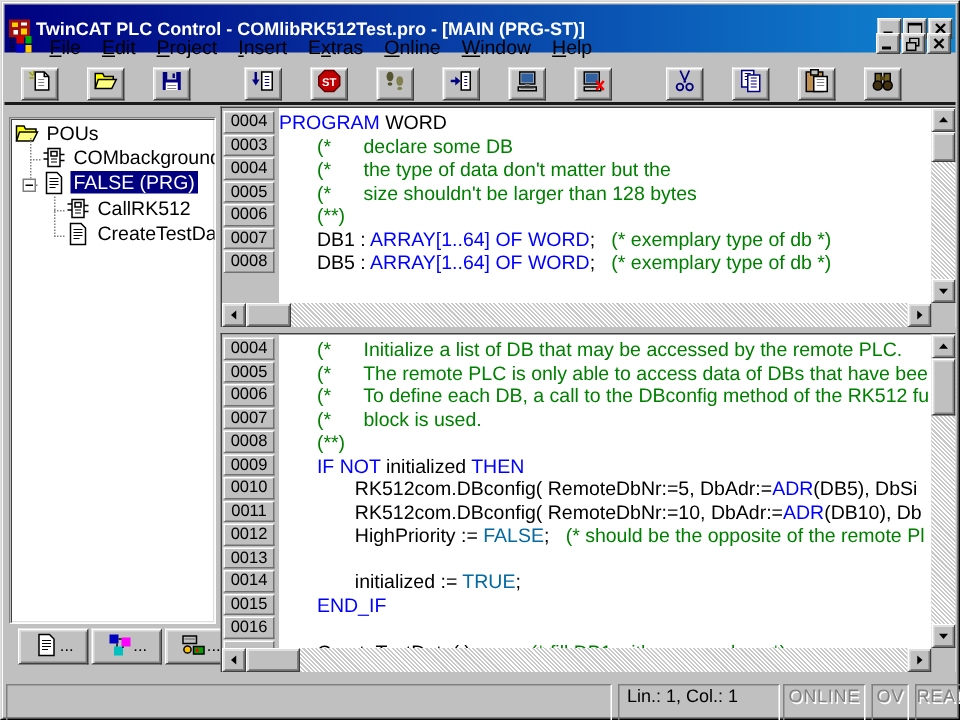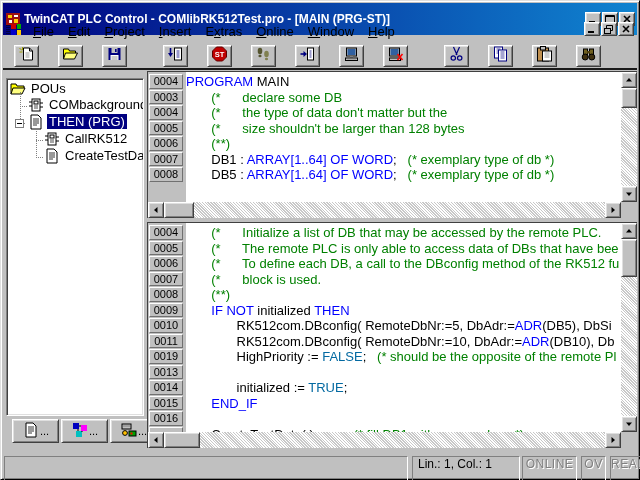--- a/index.html
+++ b/index.html
@@ -285,21 +285,21 @@
           <rect x="6" y="4" width="4" height="3" fill="#fff" stroke="#000"></rect>
           <path d="M6 9h4M6 11h4" stroke="#000" stroke-width="0.7"></path>
         </svg></span>
       <span class="tlabel">COMbackground</span>
     </div>
     <div class="trow" style="padding-left: 21px;">
       <span class="ticn"><svg viewBox="0 0 16 16">
           <path d="M3 1h7l3 3v11H3z" fill="#fff" stroke="#000"></path>
           <path d="M5 5h6M5 7h6M5 9h6M5 11h4" stroke="#000" stroke-width="0.8"></path>
         </svg></span>
-      <span class="tlabel sel">THEN (PRG)</span>
+      <span class="tlabel sel">FALSE (PRG)</span>
     </div>
     <div class="trow" style="padding-left: 37px;">
       <span class="ticn"><svg viewBox="0 0 16 16">
           <rect x="4" y="2" width="8" height="12" fill="#fff" stroke="#000"></rect>
           <path d="M1 5h3M1 9h3M12 6h3M12 10h3" stroke="#000"></path>
           <rect x="6" y="4" width="4" height="3" fill="#fff" stroke="#000"></rect>
           <path d="M6 9h4M6 11h4" stroke="#000" stroke-width="0.7"></path>
         </svg></span>
       <span class="tlabel">CallRK512</span>
     </div>
@@ -347,21 +347,21 @@
         </svg></span>
       <span>...</span>
     </div>
   </div>
 
 <div class="pane pane-top" id="pane-top">
     <div class="gstrip"></div>
     <div class="rows">
       <div class="crow">
         <span class="ln">0004</span>
-        <span class="ct"><span class="k">PROGRAM</span><span class="p"> MAIN</span></span>
+        <span class="ct"><span class="k">PROGRAM</span><span class="p"> WORD</span></span>
       </div>
       <div class="crow">
         <span class="ln">0003</span>
         <span class="ct"><span class="c">       (*      declare some DB</span></span>
       </div>
       <div class="crow">
         <span class="ln">0004</span>
         <span class="ct"><span class="c">       (*      the type of data don't matter but the</span></span>
       </div>
       <div class="crow">
@@ -440,21 +440,21 @@
       </div>
       <div class="crow">
         <span class="ln">0010</span>
         <span class="ct"><span class="p">              RK512com.DBconfig( RemoteDbNr:=5, DbAdr:=</span><span class="k">ADR</span><span class="p">(DB5), DbSi</span></span>
       </div>
       <div class="crow">
         <span class="ln">0011</span>
         <span class="ct"><span class="p">              RK512com.DBconfig( RemoteDbNr:=10, DbAdr:=</span><span class="k">ADR</span><span class="p">(DB10), Db</span></span>
       </div>
       <div class="crow">
-        <span class="ln">0019</span>
+        <span class="ln">0012</span>
         <span class="ct"><span class="p">              HighPriority := </span><span class="m">FALSE</span><span class="p">;   </span><span class="c">(* should be the opposite of the remote Pl</span></span>
       </div>
       <div class="crow">
         <span class="ln">0013</span>
       </div>
       <div class="crow">
         <span class="ln">0014</span>
         <span class="ct"><span class="p">              initialized := </span><span class="m">TRUE</span><span class="p">;</span></span>
       </div>
       <div class="crow">

